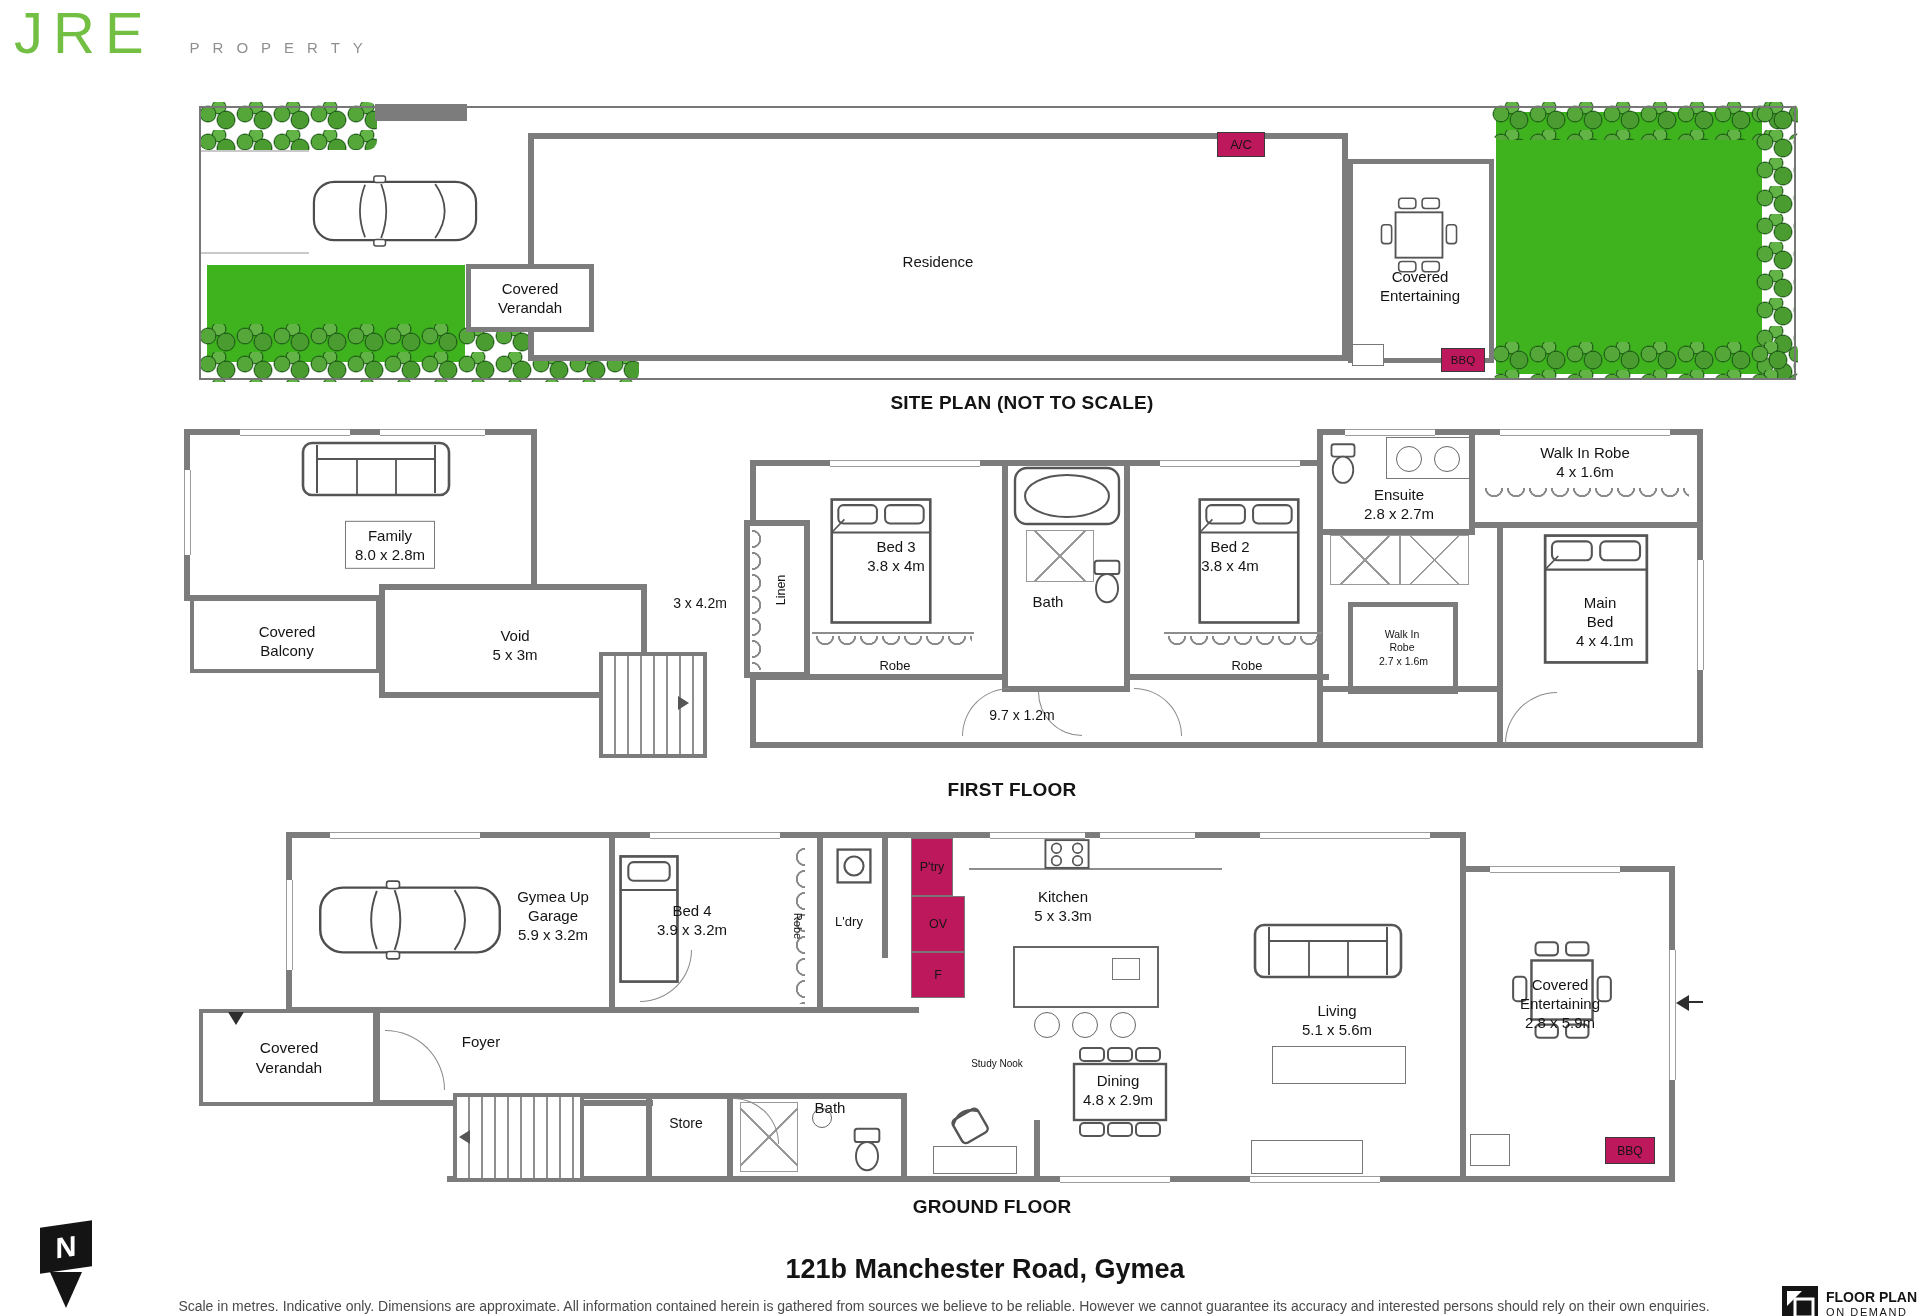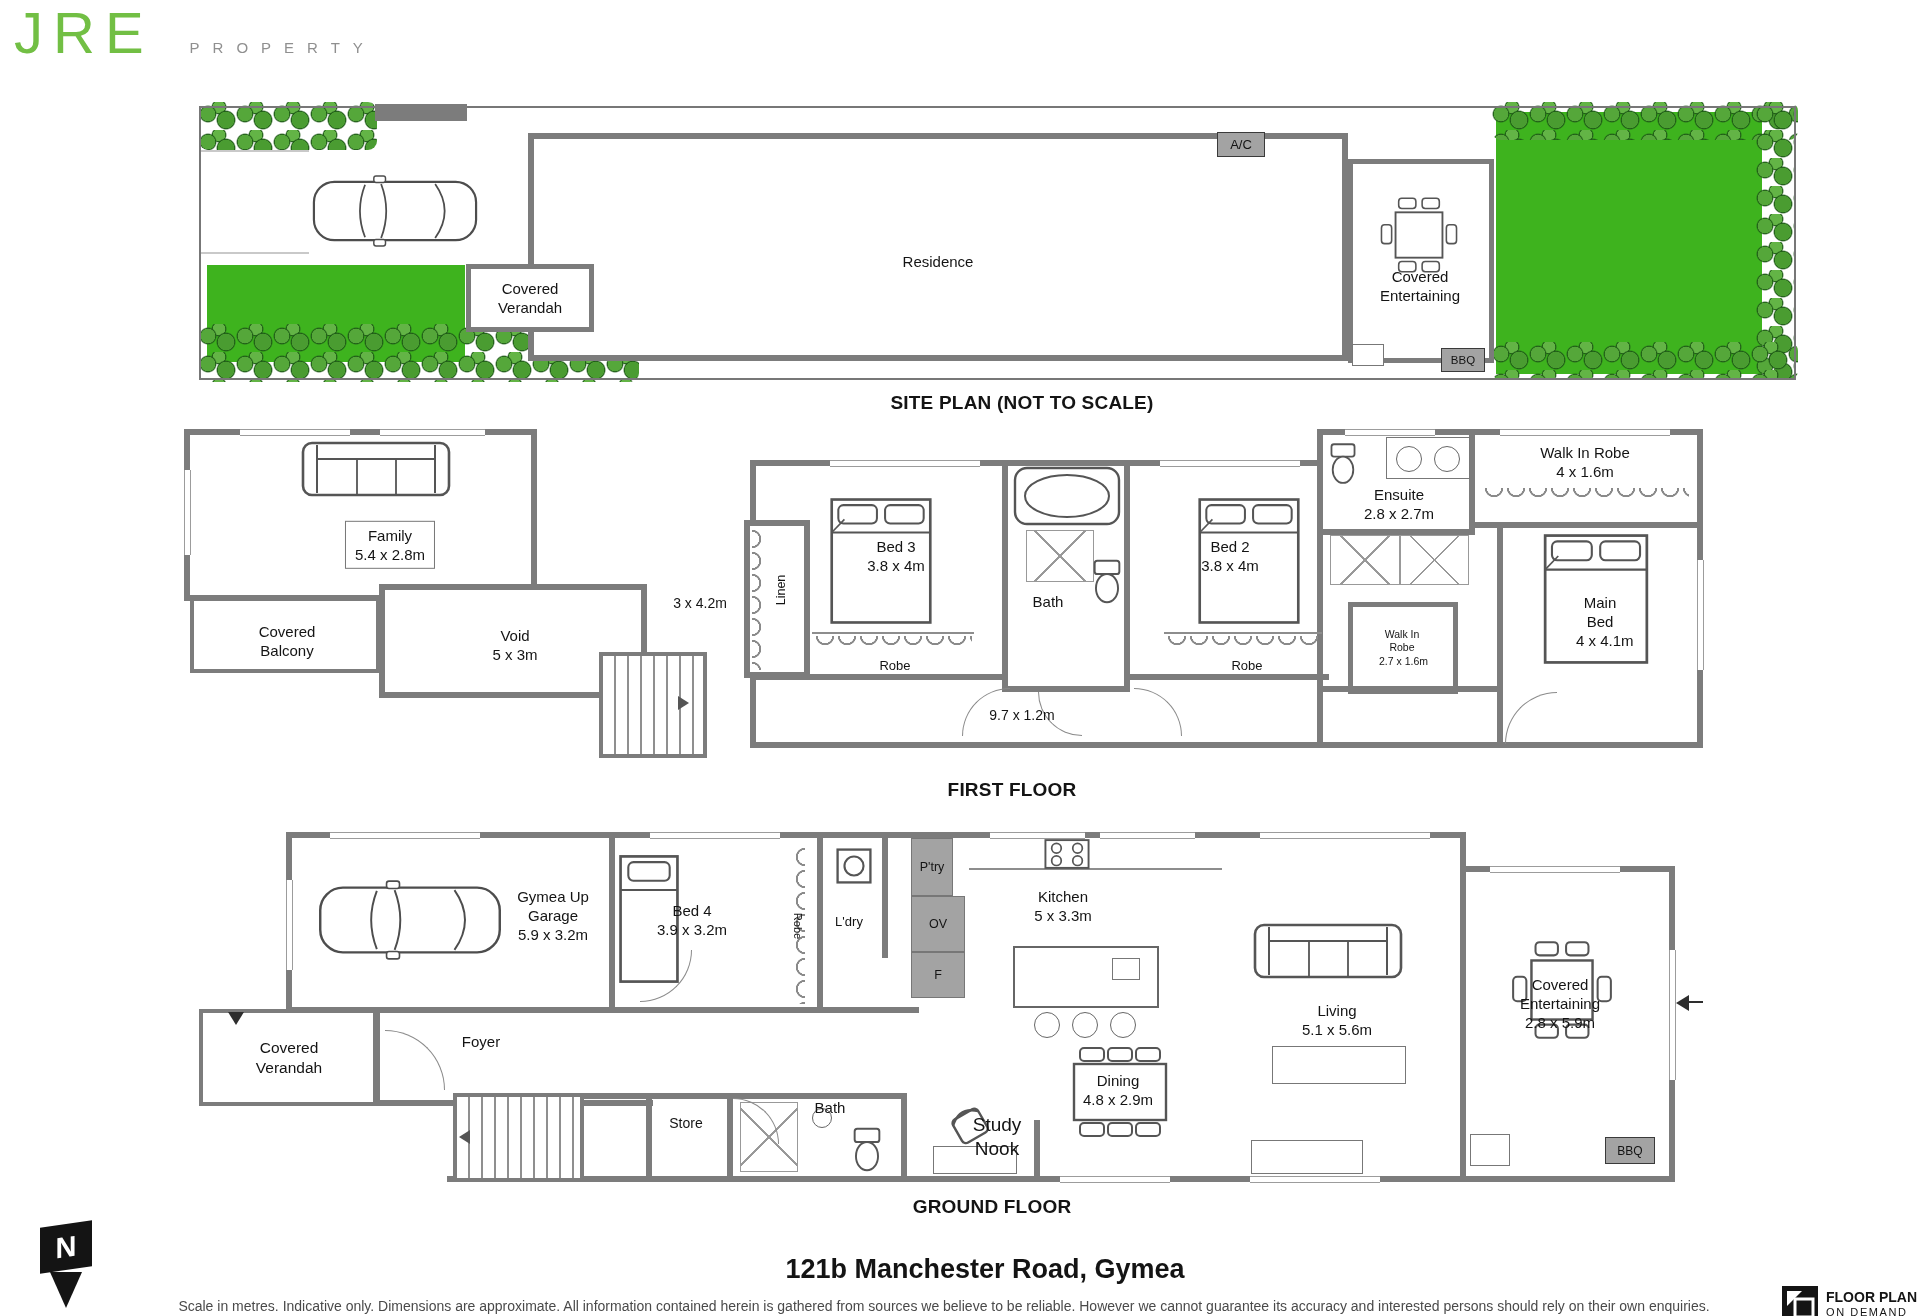--- a/index.html
+++ b/index.html
@@ -26,21 +26,21 @@
  linear-gradient(45deg,rgba(0,0,0,0) calc(50% - .9px),#999 calc(50% - .9px),#999 calc(50% + .9px),rgba(0,0,0,0) calc(50% + .9px)),
  linear-gradient(135deg,rgba(0,0,0,0) calc(50% - .9px),#999 calc(50% - .9px),#999 calc(50% + .9px),rgba(0,0,0,0) calc(50% + .9px))}
 .stairs{position:absolute;border:4px solid #7c7c7c;background:repeating-linear-gradient(90deg,#fff 0 11px,#8f8f8f 11px 13px);z-index:3}
 .lb{position:absolute;transform:translate(-50%,-50%);text-align:center;font-size:15px;line-height:1.28;white-space:nowrap;z-index:6}
 .lb.w{white-space:normal}
 .lb .nm,.lb .dim{display:block}
 .lb .dim{white-space:nowrap}
 .lb.boxed{border:1.5px solid #777;background:#fff;padding:4px 9px}
 .vlb{position:absolute;font-size:12.5px;z-index:6;transform:translate(-50%,-50%) rotate(-90deg);white-space:nowrap}
 .vlb.cw{transform:translate(-50%,-50%) rotate(90deg)}
-.box{position:absolute;border:1.6px solid #3a3a3a;background:#a3a3a3;display:flex;align-items:center;justify-content:center;font-size:12.5px;z-index:5}
+.box{position:absolute;border:1.6px solid #3a3a3a;background:#be185d;display:flex;align-items:center;justify-content:center;font-size:12.5px;z-index:5}
 .cabinet{position:absolute;border:2px solid #666;background:#fff;z-index:3}
 .thin{position:absolute;border:1.6px solid #777;background:#fff;z-index:3}
 .circ{position:absolute;border:1.8px solid #666;border-radius:50%;background:#fff;z-index:3}
 .icon{position:absolute;z-index:3}
 .cap{position:absolute;transform:translateX(-50%);font-weight:bold;font-size:19px;letter-spacing:.2px;z-index:6}
 .arc{position:absolute;z-index:4}
 .arc.tl{border-top:1.4px solid #8a8a8a;border-left:1.4px solid #8a8a8a;border-top-left-radius:100% 100%}
 .arc.tr{border-top:1.4px solid #8a8a8a;border-right:1.4px solid #8a8a8a;border-top-right-radius:100% 100%}
 .arc.bl{border-bottom:1.4px solid #8a8a8a;border-left:1.4px solid #8a8a8a;border-bottom-left-radius:100% 100%}
 .arc.br{border-bottom:1.4px solid #8a8a8a;border-right:1.4px solid #8a8a8a;border-bottom-right-radius:100% 100%}
@@ -242,21 +242,21 @@
 
   <div class="arc tl" style="left:962px;top:688px;width:48px;height:48px"></div>
   <div class="arc tr" style="left:1134px;top:688px;width:48px;height:48px"></div>
   <div class="arc bl" style="left:1038px;top:692px;width:44px;height:44px"></div>
   <div class="arc tl" style="left:1505px;top:692px;width:52px;height:52px"></div>
   <div class="tline" style="left:612px;top:702px;width:66px;height:2px;background:#555"></div>
   <div class="tri" style="left:678px;top:696px;border-left:11px solid #555;border-top:7px solid transparent;border-bottom:7px solid transparent"></div>
 
   <div class="lb boxed" style="left:390px;top:545px">
     <span class="nm">Family</span>
-    <span class="dim">5.4 x 2.8m</span>
+    <span class="dim">8.0 x 2.8m</span>
   </div>
   <div class="lb w" style="left:287px;top:641px;width:82px">Covered Balcony</div>
   <div class="lb" style="left:515px;top:645px">
     <span class="nm">Void</span>
     <span class="dim">5 x 3m</span>
   </div>
   <div class="lb" style="left:700px;top:604px;font-size:14px">3 x 4.2m</div>
   <div class="vlb" style="left:781px;top:590px">Linen</div>
   <div class="lb" style="left:896px;top:556px">
     <span class="nm">Bed 3</span>
@@ -392,21 +392,21 @@
   </div>
   <div class="vlb cw" style="left:798px;top:926px;font-size:11px">Robe</div>
   <div class="lb" style="left:849px;top:922px;font-size:13px">L'dry</div>
   <div class="lb" style="left:1063px;top:906px">
     <span class="nm">Kitchen</span>
     <span class="dim">5 x 3.3m</span>
   </div>
   <div class="lb" style="left:481px;top:1042px">Foyer</div>
   <div class="lb" style="left:686px;top:1124px;font-size:14px">Store</div>
   <div class="lb" style="left:830px;top:1108px">Bath</div>
-  <div class="lb w" style="left:997px;top:1137px;width:60px;font-size:19px">Study Nook</div>
+  <div class="lb w" style="left:997px;top:1064px;width:60px;font-size:10px">Study Nook</div>
   <div class="lb" style="left:1118px;top:1090px">
     <span class="nm">Dining</span>
     <span class="dim">4.8 x 2.9m</span>
   </div>
   <div class="lb" style="left:1337px;top:1020px">
     <span class="nm">Living</span>
     <span class="dim">5.1 x 5.6m</span>
   </div>
   <div class="lb w" style="left:1560px;top:1004px;width:108px">
     <span class="nm">Covered Entertaining</span>

